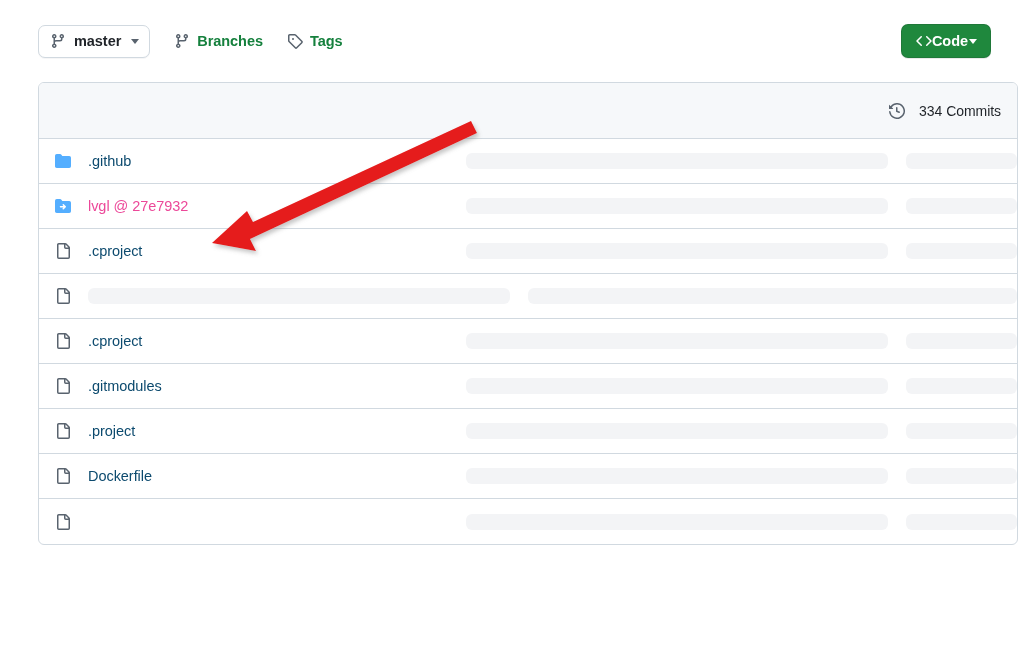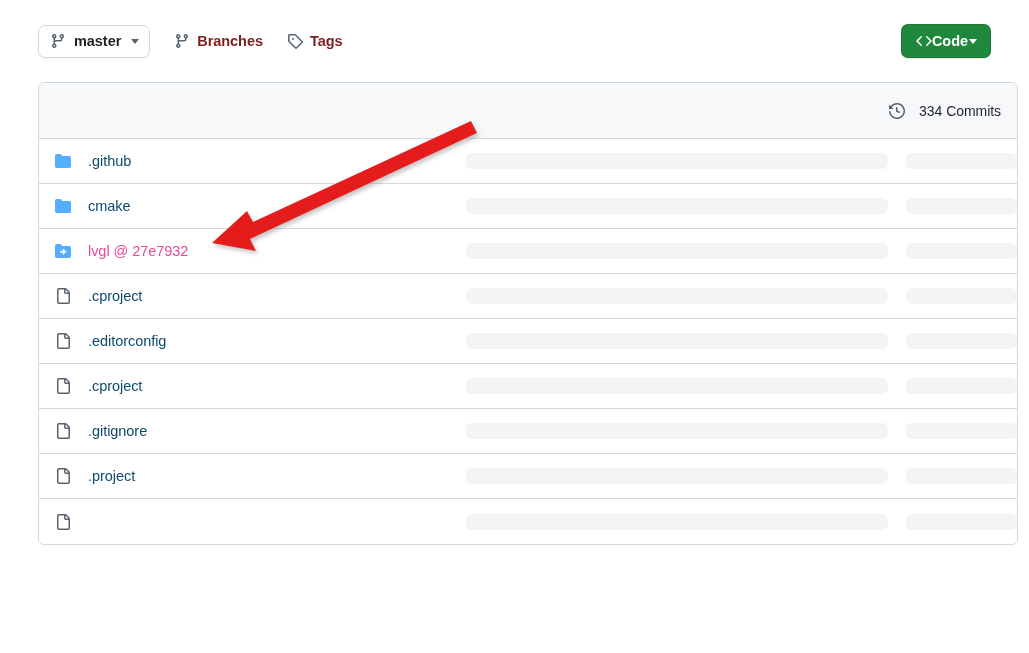--- a/index.html
+++ b/index.html
@@ -63,21 +63,21 @@
   .toolbar-link {
     display: flex;
     align-items: center;
     gap: 7px;
     margin-left: 24px;
     cursor: pointer;
     height: 24px;
   }
   .toolbar-link .tl-label {
     font-size: 14.5px;
-    color: #7f1d1d;
+    color: #15803d;
     font-weight: bold;
     letter-spacing: -0.05px;
   }
 
   .spacer { flex: 1 1 auto; }
 
   .code-btn {
     display: flex;
     align-items: center;
     gap: 0;
@@ -261,30 +261,20 @@
             <svg width="16" height="16" viewBox="0 0 16 16" fill="#54aeff" aria-hidden="true">
               <path d="M1.75 1A1.75 1.75 0 0 0 0 2.75v10.5C0 14.216.784 15 1.75 15h12.5A1.75 1.75 0 0 0 16 13.25v-8.5A1.75 1.75 0 0 0 14.25 3H7.5a.25.25 0 0 1-.2-.1l-.9-1.2C6.07 1.26 5.55 1 5 1H1.75Z"></path>
             </svg>
           </span>
           <span class="row-name plain">.github</span>
           <span class="skel skel-msg"></span>
           <span class="skel skel-time"></span>
         </div>
         <div class="row">
           <span class="row-icon">
-            <svg width="16" height="16" viewBox="0 0 16 16" fill="#54aeff" aria-hidden="true">
-              <path d="M1.75 1A1.75 1.75 0 0 0 0 2.75v10.5C0 14.216.784 15 1.75 15h12.5A1.75 1.75 0 0 0 16 13.25v-8.5A1.75 1.75 0 0 0 14.25 3H7.5a.25.25 0 0 1-.2-.1l-.9-1.2C6.07 1.26 5.55 1 5 1H1.75Z"></path>
-            </svg>
-          </span>
-          <span class="row-name plain">cmake</span>
-          <span class="skel skel-msg"></span>
-          <span class="skel skel-time"></span>
-        </div>
-        <div class="row">
-          <span class="row-icon">
             <svg width="16" height="16" viewBox="0 0 16 16" aria-hidden="true">
               <path fill="#54aeff" d="M1.75 1A1.75 1.75 0 0 0 0 2.75v10.5C0 14.216.784 15 1.75 15h12.5A1.75 1.75 0 0 0 16 13.25v-8.5A1.75 1.75 0 0 0 14.25 3H7.5a.25.25 0 0 1-.2-.1l-.9-1.2C6.07 1.26 5.55 1 5 1H1.75Z"></path>
               <path fill="#ffffff" d="M8.78 6.22a.75.75 0 0 0-1.06 1.06l.72.72H5.5a.75.75 0 0 0 0 1.5h2.94l-.72.72a.75.75 0 1 0 1.06 1.06l2-2a.75.75 0 0 0 0-1.06l-2-2Z"></path>
             </svg>
           </span>
           <span class="row-name link">lvgl @ 27e7932</span>
           <span class="skel skel-msg"></span>
           <span class="skel skel-time"></span>
         </div>
         <div class="row">
@@ -296,51 +286,60 @@
           <span class="row-name plain">.cproject</span>
           <span class="skel skel-msg"></span>
           <span class="skel skel-time"></span>
         </div>
         <div class="row">
           <span class="row-icon">
             <svg width="16" height="16" viewBox="0 0 16 16" fill="#59636e" aria-hidden="true">
               <path d="M2 1.75C2 .784 2.784 0 3.75 0h6.586c.464 0 .909.184 1.237.513l2.914 2.914c.329.328.513.773.513 1.237v9.586A1.75 1.75 0 0 1 13.25 16h-9.5A1.75 1.75 0 0 1 2 14.25Zm1.75-.25a.25.25 0 0 0-.25.25v12.5c0 .138.112.25.25.25h9.5a.25.25 0 0 0 .25-.25V6h-2.75A1.75 1.75 0 0 1 9 4.25V1.5Zm6.75.062V4.25c0 .138.112.25.25.25h2.688l-.01-.011-2.917-2.917-.011-.01Z"></path>
             </svg>
           </span>
-          <span class="row-name plain">.editorconfig</span>
           <span class="skel skel-msg"></span>
           <span class="skel skel-time"></span>
         </div>
         <div class="row">
           <span class="row-icon">
             <svg width="16" height="16" viewBox="0 0 16 16" fill="#59636e" aria-hidden="true">
               <path d="M2 1.75C2 .784 2.784 0 3.75 0h6.586c.464 0 .909.184 1.237.513l2.914 2.914c.329.328.513.773.513 1.237v9.586A1.75 1.75 0 0 1 13.25 16h-9.5A1.75 1.75 0 0 1 2 14.25Zm1.75-.25a.25.25 0 0 0-.25.25v12.5c0 .138.112.25.25.25h9.5a.25.25 0 0 0 .25-.25V6h-2.75A1.75 1.75 0 0 1 9 4.25V1.5Zm6.75.062V4.25c0 .138.112.25.25.25h2.688l-.01-.011-2.917-2.917-.011-.01Z"></path>
             </svg>
           </span>
           <span class="row-name plain">.cproject</span>
           <span class="skel skel-msg"></span>
           <span class="skel skel-time"></span>
         </div>
         <div class="row">
           <span class="row-icon">
             <svg width="16" height="16" viewBox="0 0 16 16" fill="#59636e" aria-hidden="true">
               <path d="M2 1.75C2 .784 2.784 0 3.75 0h6.586c.464 0 .909.184 1.237.513l2.914 2.914c.329.328.513.773.513 1.237v9.586A1.75 1.75 0 0 1 13.25 16h-9.5A1.75 1.75 0 0 1 2 14.25Zm1.75-.25a.25.25 0 0 0-.25.25v12.5c0 .138.112.25.25.25h9.5a.25.25 0 0 0 .25-.25V6h-2.75A1.75 1.75 0 0 1 9 4.25V1.5Zm6.75.062V4.25c0 .138.112.25.25.25h2.688l-.01-.011-2.917-2.917-.011-.01Z"></path>
             </svg>
           </span>
-          <span class="row-name plain">.gitignore</span>
+          <span class="row-name plain">.gitmodules</span>
           <span class="skel skel-msg"></span>
           <span class="skel skel-time"></span>
         </div>
         <div class="row">
           <span class="row-icon">
             <svg width="16" height="16" viewBox="0 0 16 16" fill="#59636e" aria-hidden="true">
               <path d="M2 1.75C2 .784 2.784 0 3.75 0h6.586c.464 0 .909.184 1.237.513l2.914 2.914c.329.328.513.773.513 1.237v9.586A1.75 1.75 0 0 1 13.25 16h-9.5A1.75 1.75 0 0 1 2 14.25Zm1.75-.25a.25.25 0 0 0-.25.25v12.5c0 .138.112.25.25.25h9.5a.25.25 0 0 0 .25-.25V6h-2.75A1.75 1.75 0 0 1 9 4.25V1.5Zm6.75.062V4.25c0 .138.112.25.25.25h2.688l-.01-.011-2.917-2.917-.011-.01Z"></path>
             </svg>
           </span>
           <span class="row-name plain">.project</span>
+          <span class="skel skel-msg"></span>
+          <span class="skel skel-time"></span>
+        </div>
+        <div class="row">
+          <span class="row-icon">
+            <svg width="16" height="16" viewBox="0 0 16 16" fill="#59636e" aria-hidden="true">
+              <path d="M2 1.75C2 .784 2.784 0 3.75 0h6.586c.464 0 .909.184 1.237.513l2.914 2.914c.329.328.513.773.513 1.237v9.586A1.75 1.75 0 0 1 13.25 16h-9.5A1.75 1.75 0 0 1 2 14.25Zm1.75-.25a.25.25 0 0 0-.25.25v12.5c0 .138.112.25.25.25h9.5a.25.25 0 0 0 .25-.25V6h-2.75A1.75 1.75 0 0 1 9 4.25V1.5Zm6.75.062V4.25c0 .138.112.25.25.25h2.688l-.01-.011-2.917-2.917-.011-.01Z"></path>
+            </svg>
+          </span>
+          <span class="row-name plain">Dockerfile</span>
           <span class="skel skel-msg"></span>
           <span class="skel skel-time"></span>
         </div>
         <div class="row last">
           <span class="row-icon">
             <svg width="16" height="16" viewBox="0 0 16 16" fill="#59636e" aria-hidden="true">
               <path d="M2 1.75C2 .784 2.784 0 3.75 0h6.586c.464 0 .909.184 1.237.513l2.914 2.914c.329.328.513.773.513 1.237v9.586A1.75 1.75 0 0 1 13.25 16h-9.5A1.75 1.75 0 0 1 2 14.25Zm1.75-.25a.25.25 0 0 0-.25.25v12.5c0 .138.112.25.25.25h9.5a.25.25 0 0 0 .25-.25V6h-2.75A1.75 1.75 0 0 1 9 4.25V1.5Zm6.75.062V4.25c0 .138.112.25.25.25h2.688l-.01-.011-2.917-2.917-.011-.01Z"></path>
             </svg>
           </span>
           <span class="row-name plain"></span>

